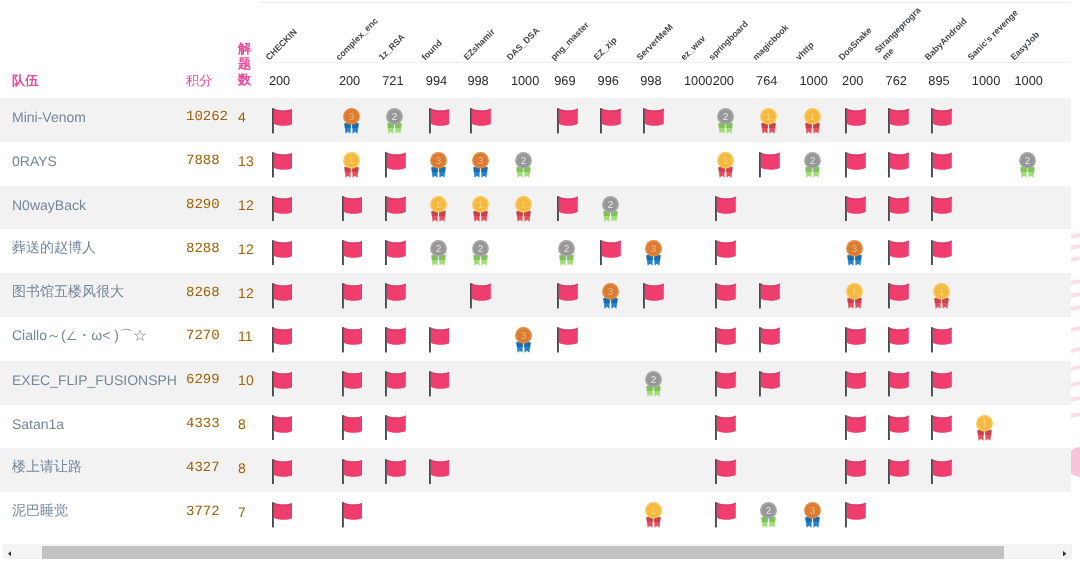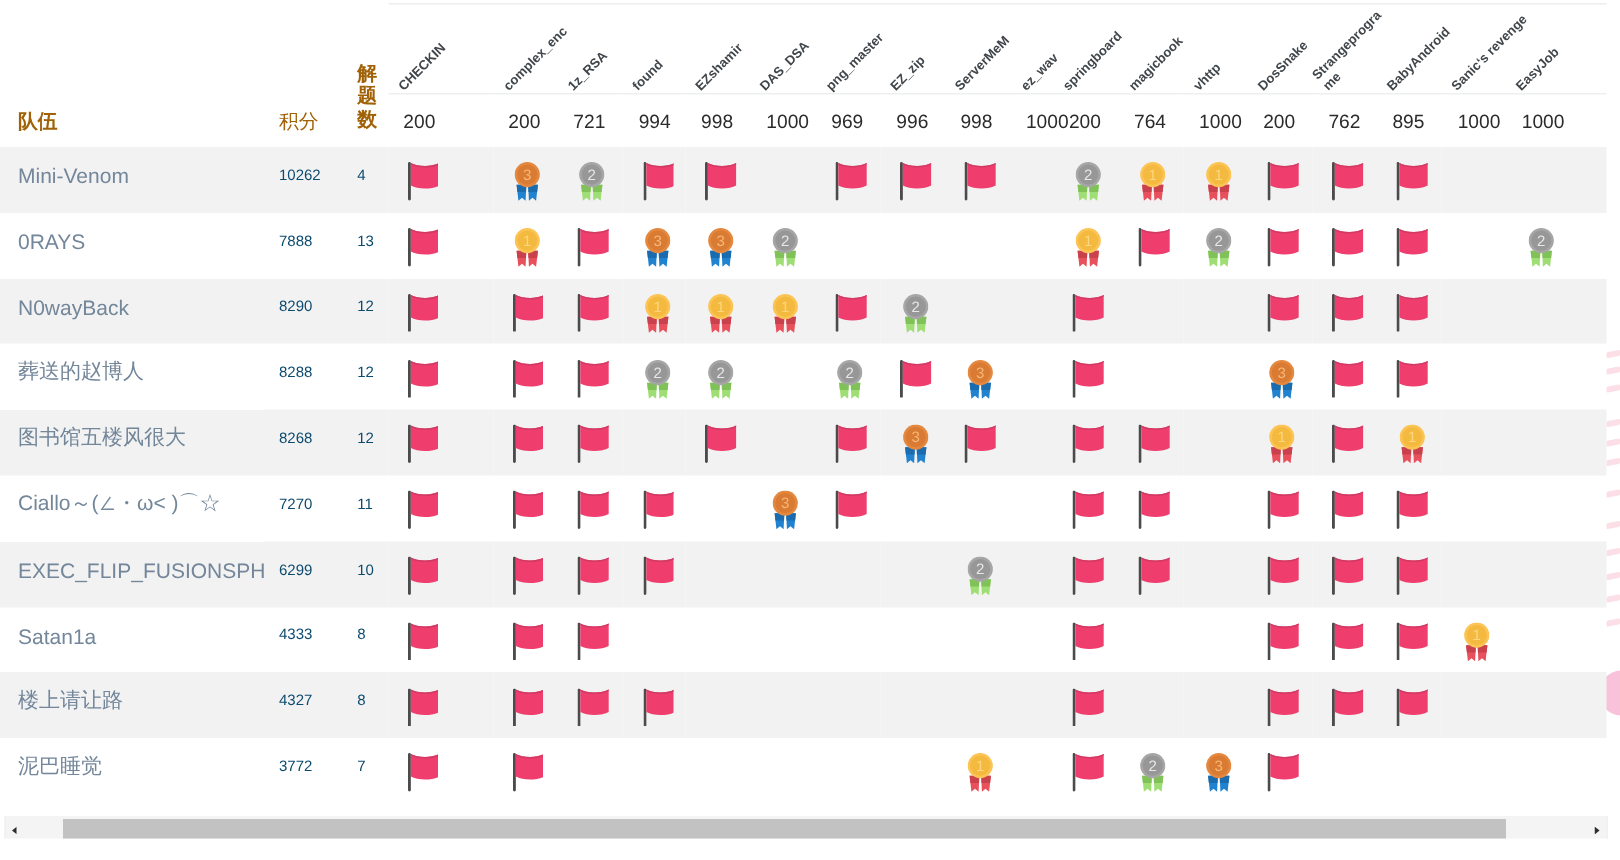--- a/index.html
+++ b/index.html
@@ -26,35 +26,35 @@
 .rot-row th.chal{border-bottom:1px solid #edeff0;border-top:1px solid #eceeef;}
 .rot-box{position:relative;height:59px;width:100%;overflow:visible;}
 .rot-lbl{position:absolute;left:12px;bottom:-1.1px;transform-origin:0 100%;
   transform:rotate(-45deg);width:68px;text-align:left;overflow-wrap:break-word;word-break:break-word;
   font-size:8.8px;line-height:9.6px;color:#41464b;font-weight:700;
   letter-spacing:0;white-space:normal;}
 
 .pts-row th{height:36px;font-size:12.8px;color:#2b2b2b;text-align:left;vertical-align:middle;}
 .pts-row th.chal{padding-left:10.4px;}
 
-.hdr-main{font-size:13.2px;font-weight:700;color:#a16207;text-align:left;
+.hdr-main{font-size:13.2px;font-weight:700;color:#ec4899;text-align:left;
   vertical-align:bottom;padding-bottom:8px !important;}
 .hdr-main.c-team{padding-left:12px !important;font-weight:bold;}
 .hdr-main.c-score{padding-left:10.4px !important;}
 .hdr-main.c-solved{padding-left:10px !important;vertical-align:bottom;}
 .vtxt{display:block;font-size:13.2px;font-weight:700;line-height:15.4px;width:14px;
   position:relative;top:-3px;}
 
 
 .board tbody tr{height:43.8px;}
 .board tbody tr.alt{background:#f2f2f2;}
 .team{font-size:14px;color:#73869a;white-space:nowrap;overflow:hidden;padding-left:12px !important;
   padding-bottom:5px !important;}
-.num{font-size:10px;color:#0c4a6e;padding-bottom:5px !important;}
-.c-score{padding-left:10.4px !important;}
+.num{font-size:14px;color:#a16207;padding-bottom:5px !important;}
+.c-score{padding-left:10.4px !important;font-family:Liberation Mono, monospace;}
 .c-solved{padding-left:10px !important;}
 .cell{text-align:left;line-height:0;padding-left:10.4px !important;}
 .ic-flag{margin-left:2.8px;position:relative;top:1.2px;}
 .ic-medal{margin-left:4.3px;position:relative;top:1.4px;}
 .ic{display:inline-block;vertical-align:middle;}
 
 
 .hbar{position:absolute;left:0;top:544px;width:1071.5px;height:15.4px;}
 .hbar .track{position:absolute;left:3px;top:0;right:0;height:15.4px;background:#f4f4f4;
   border-left:1px solid #f0f0f0;border-right:1px solid #f0f0f0;box-sizing:border-box;}

